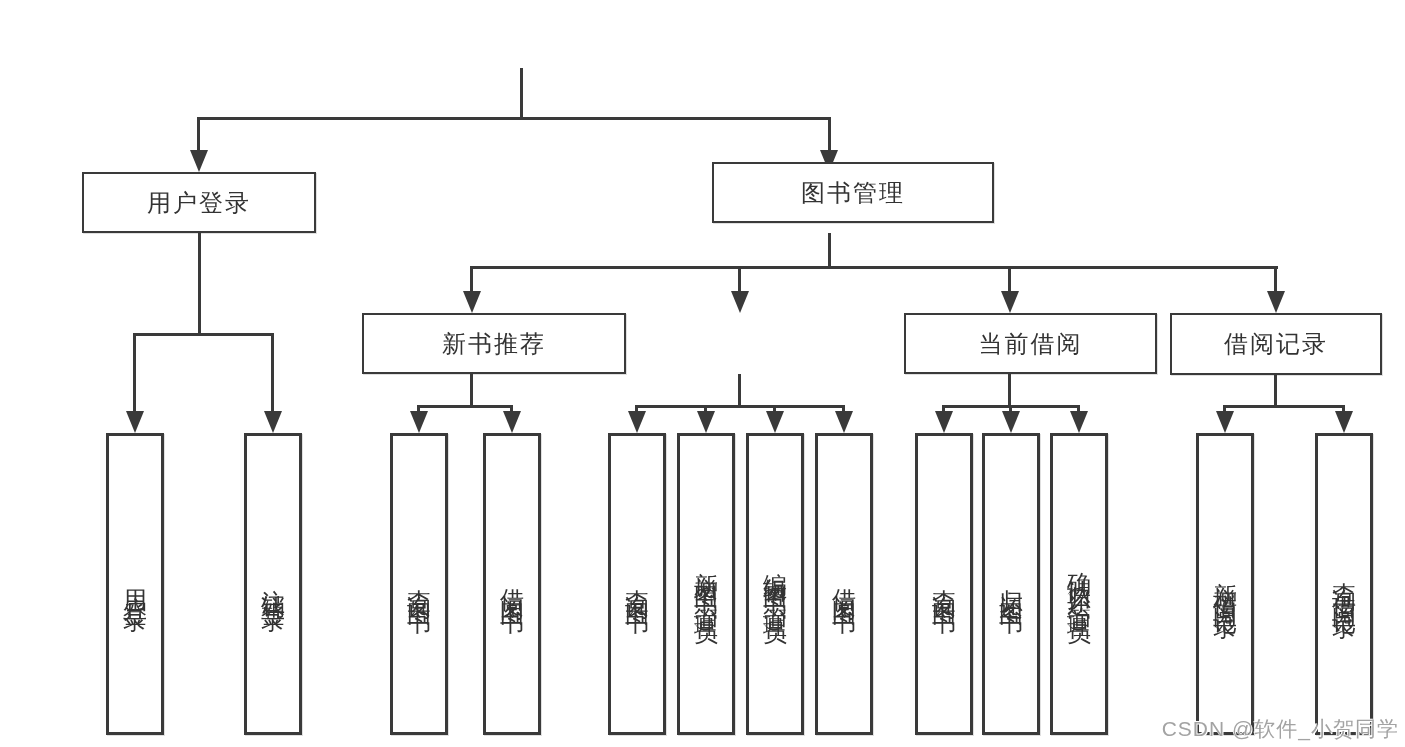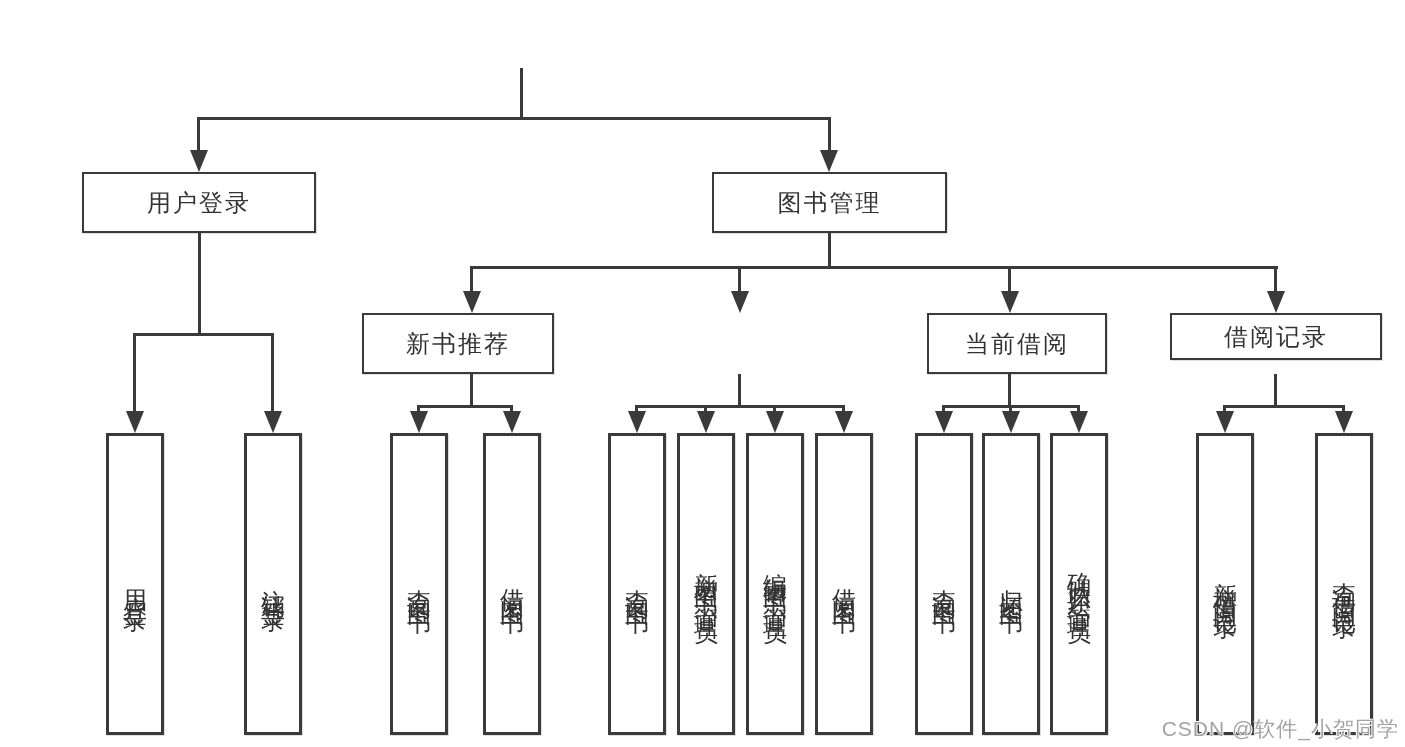--- a/index.html
+++ b/index.html
@@ -69,21 +69,21 @@
   <div class="vline" style="left:520px;top:68px;height:52px"></div>
   <div class="hline" style="left:197px;top:117px;width:634px"></div>
   <div class="vline" style="left:197px;top:117px;height:38px"></div>
   <div class="arrow" style="left:190px;top:150px"></div>
   <div class="vline" style="left:828px;top:117px;height:38px"></div>
   <div class="arrow" style="left:820px;top:150px"></div>
 
   <div class="hbox" style="left:82px;top:172px;width:234px;height:61px">
     <span>用户登录</span>
   </div>
-  <div class="hbox" style="left:712px;top:172px;width:235px;height:61px">
+  <div class="hbox" style="left:712px;top:162px;width:282px;height:61px">
     <span>图书管理</span>
   </div>
 
   <div class="vline" style="left:198px;top:233px;height:103px"></div>
   <div class="hline" style="left:133px;top:333px;width:141px"></div>
   <div class="vline" style="left:133px;top:333px;height:82px"></div>
   <div class="arrow" style="left:126px;top:411px"></div>
   <div class="vline" style="left:271px;top:333px;height:82px"></div>
   <div class="arrow" style="left:264px;top:411px"></div>
 
@@ -91,27 +91,27 @@
   <div class="hline" style="left:470px;top:266px;width:808px"></div>
   <div class="vline" style="left:470px;top:266px;height:28px"></div>
   <div class="arrow" style="left:463px;top:291px"></div>
   <div class="vline" style="left:738px;top:266px;height:28px"></div>
   <div class="arrow" style="left:731px;top:291px"></div>
   <div class="vline" style="left:1008px;top:266px;height:28px"></div>
   <div class="arrow" style="left:1001px;top:291px"></div>
   <div class="vline" style="left:1274px;top:266px;height:28px"></div>
   <div class="arrow" style="left:1267px;top:291px"></div>
 
-  <div class="hbox" style="left:362px;top:313px;width:192px;height:61px">
+  <div class="hbox" style="left:362px;top:313px;width:264px;height:61px">
     <span>新书推荐</span>
   </div>
-  <div class="hbox" style="left:927px;top:313px;width:180px;height:61px">
+  <div class="hbox" style="left:904px;top:313px;width:253px;height:61px">
     <span>当前借阅</span>
   </div>
-  <div class="hbox" style="left:1170px;top:313px;width:212px;height:47px">
+  <div class="hbox" style="left:1170px;top:313px;width:212px;height:62px">
     <span>借阅记录</span>
   </div>
 
   <div class="vline" style="left:470px;top:374px;height:34px"></div>
   <div class="hline" style="left:417px;top:405px;width:96px"></div>
   <div class="vline" style="left:417px;top:405px;height:12px"></div>
   <div class="arrow" style="left:410px;top:411px"></div>
   <div class="vline" style="left:510px;top:405px;height:12px"></div>
   <div class="arrow" style="left:503px;top:411px"></div>
 

